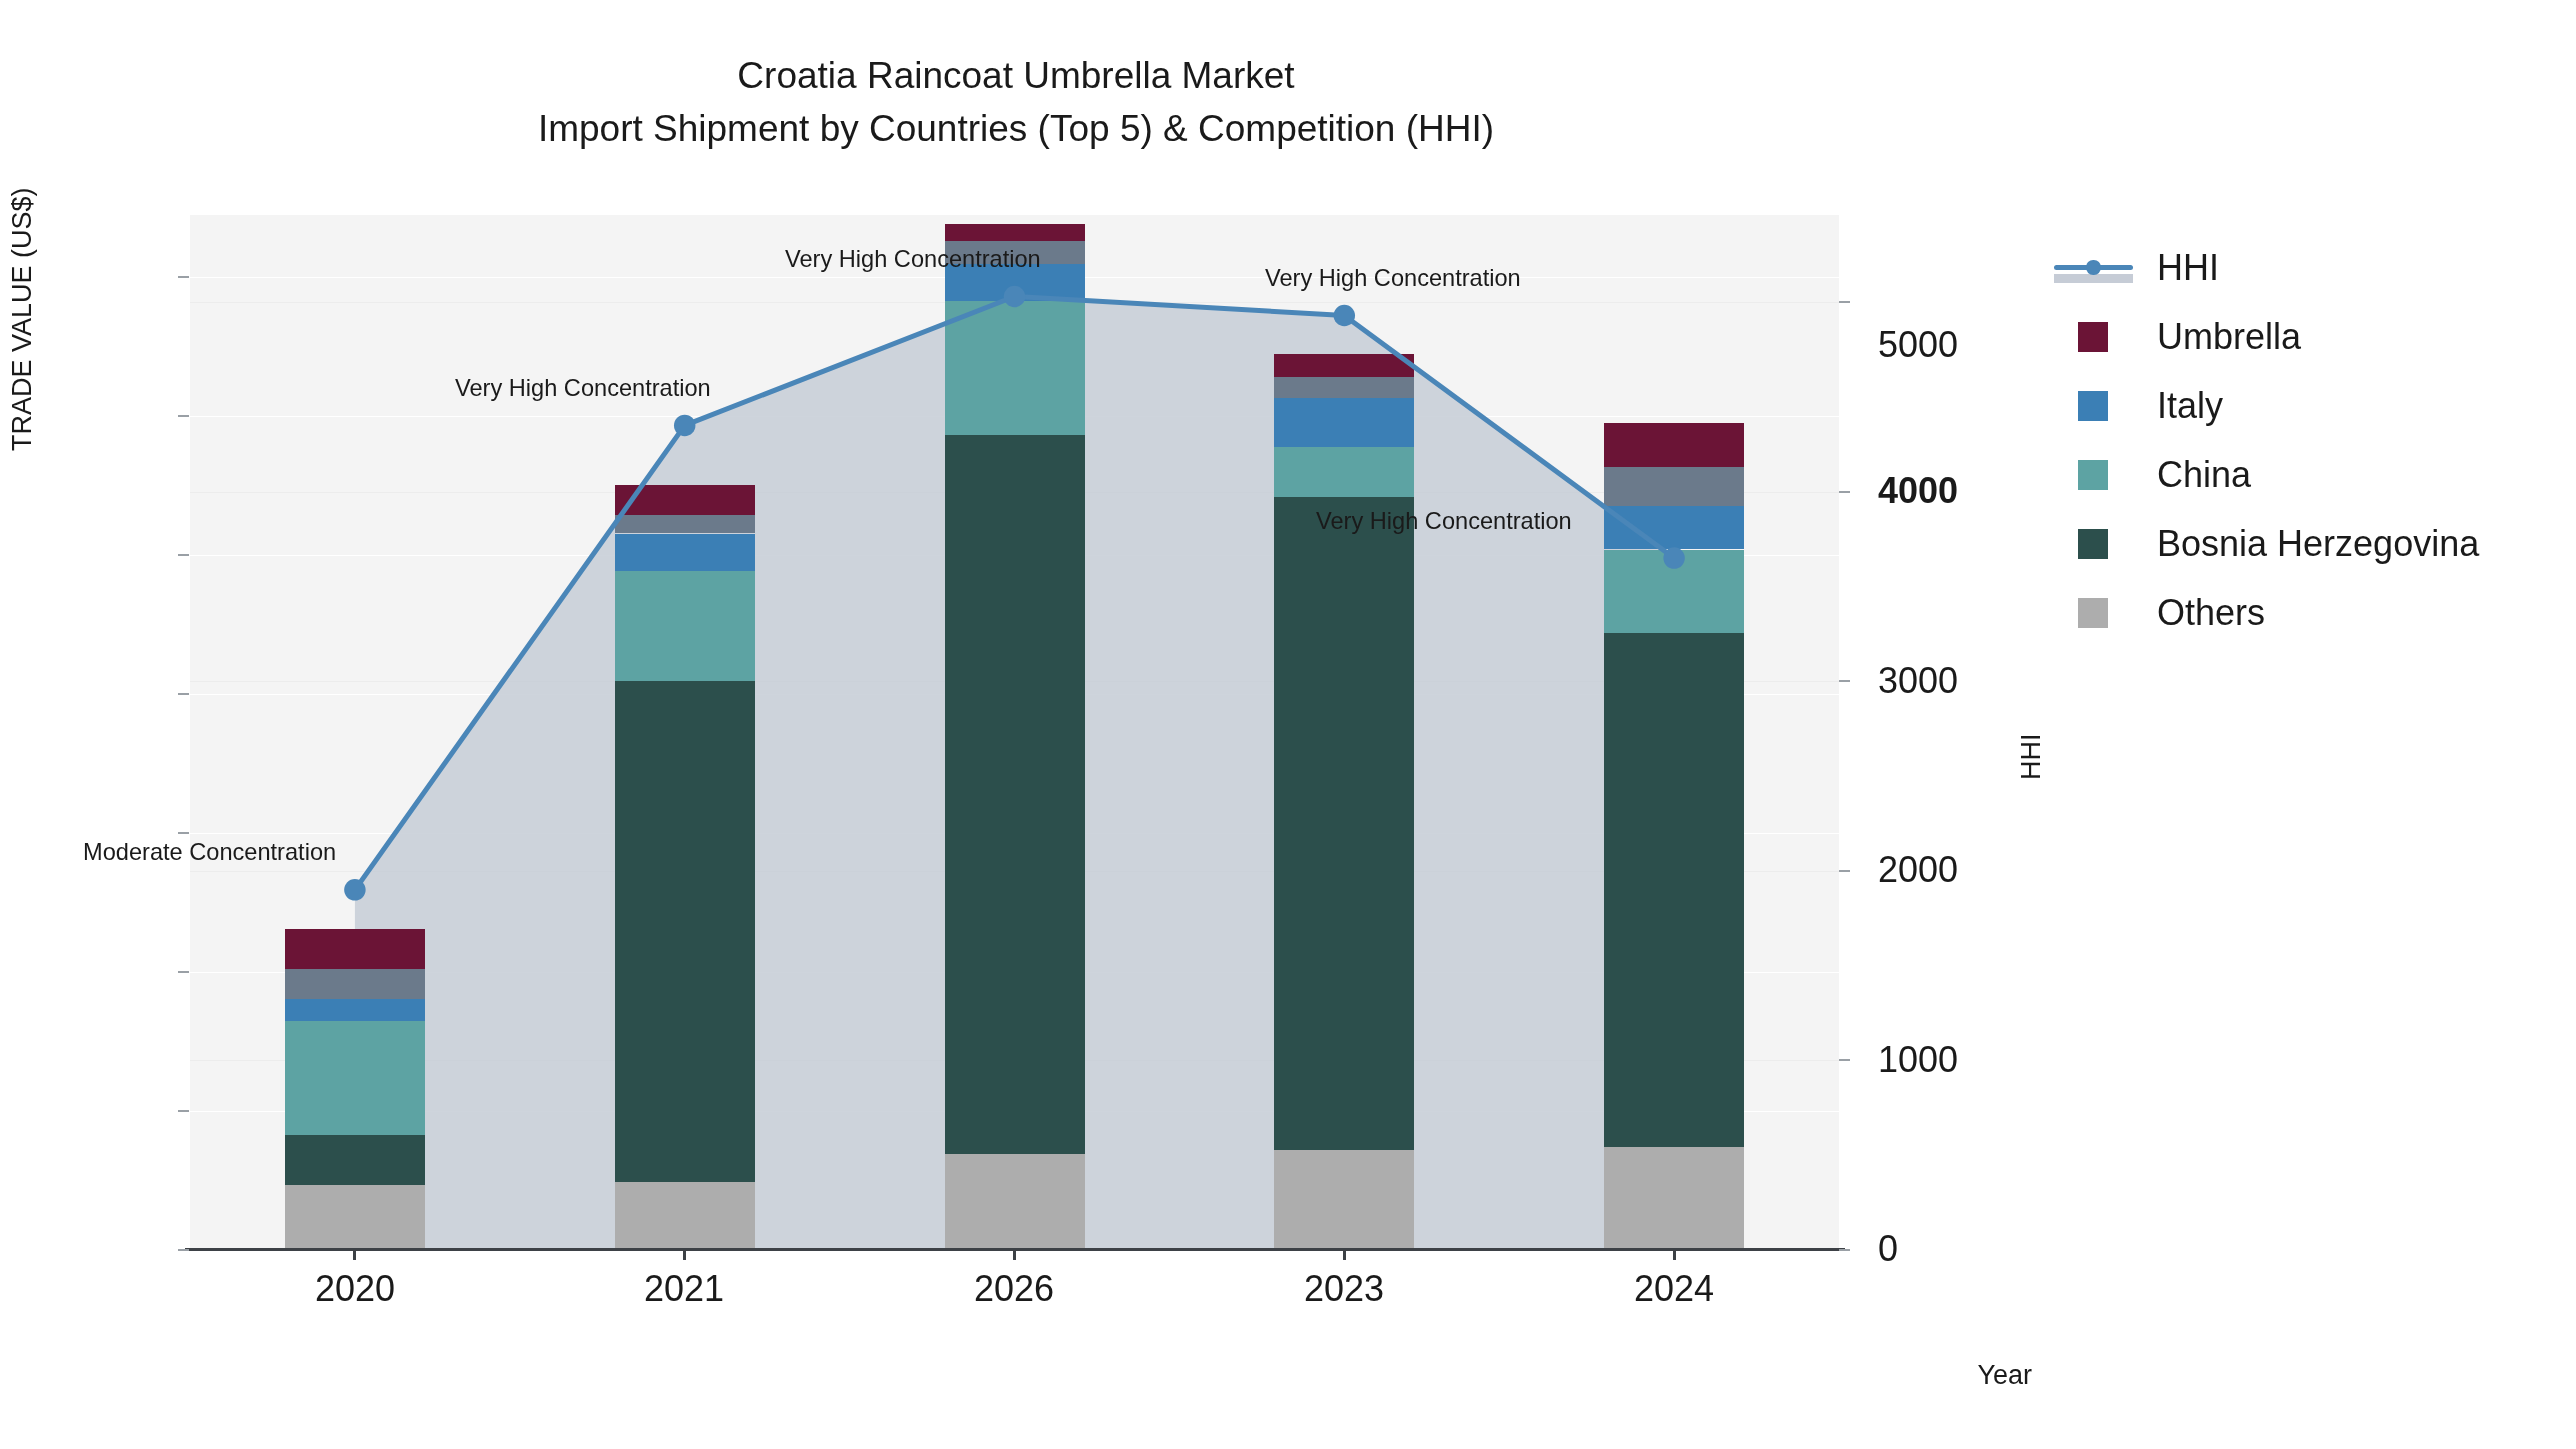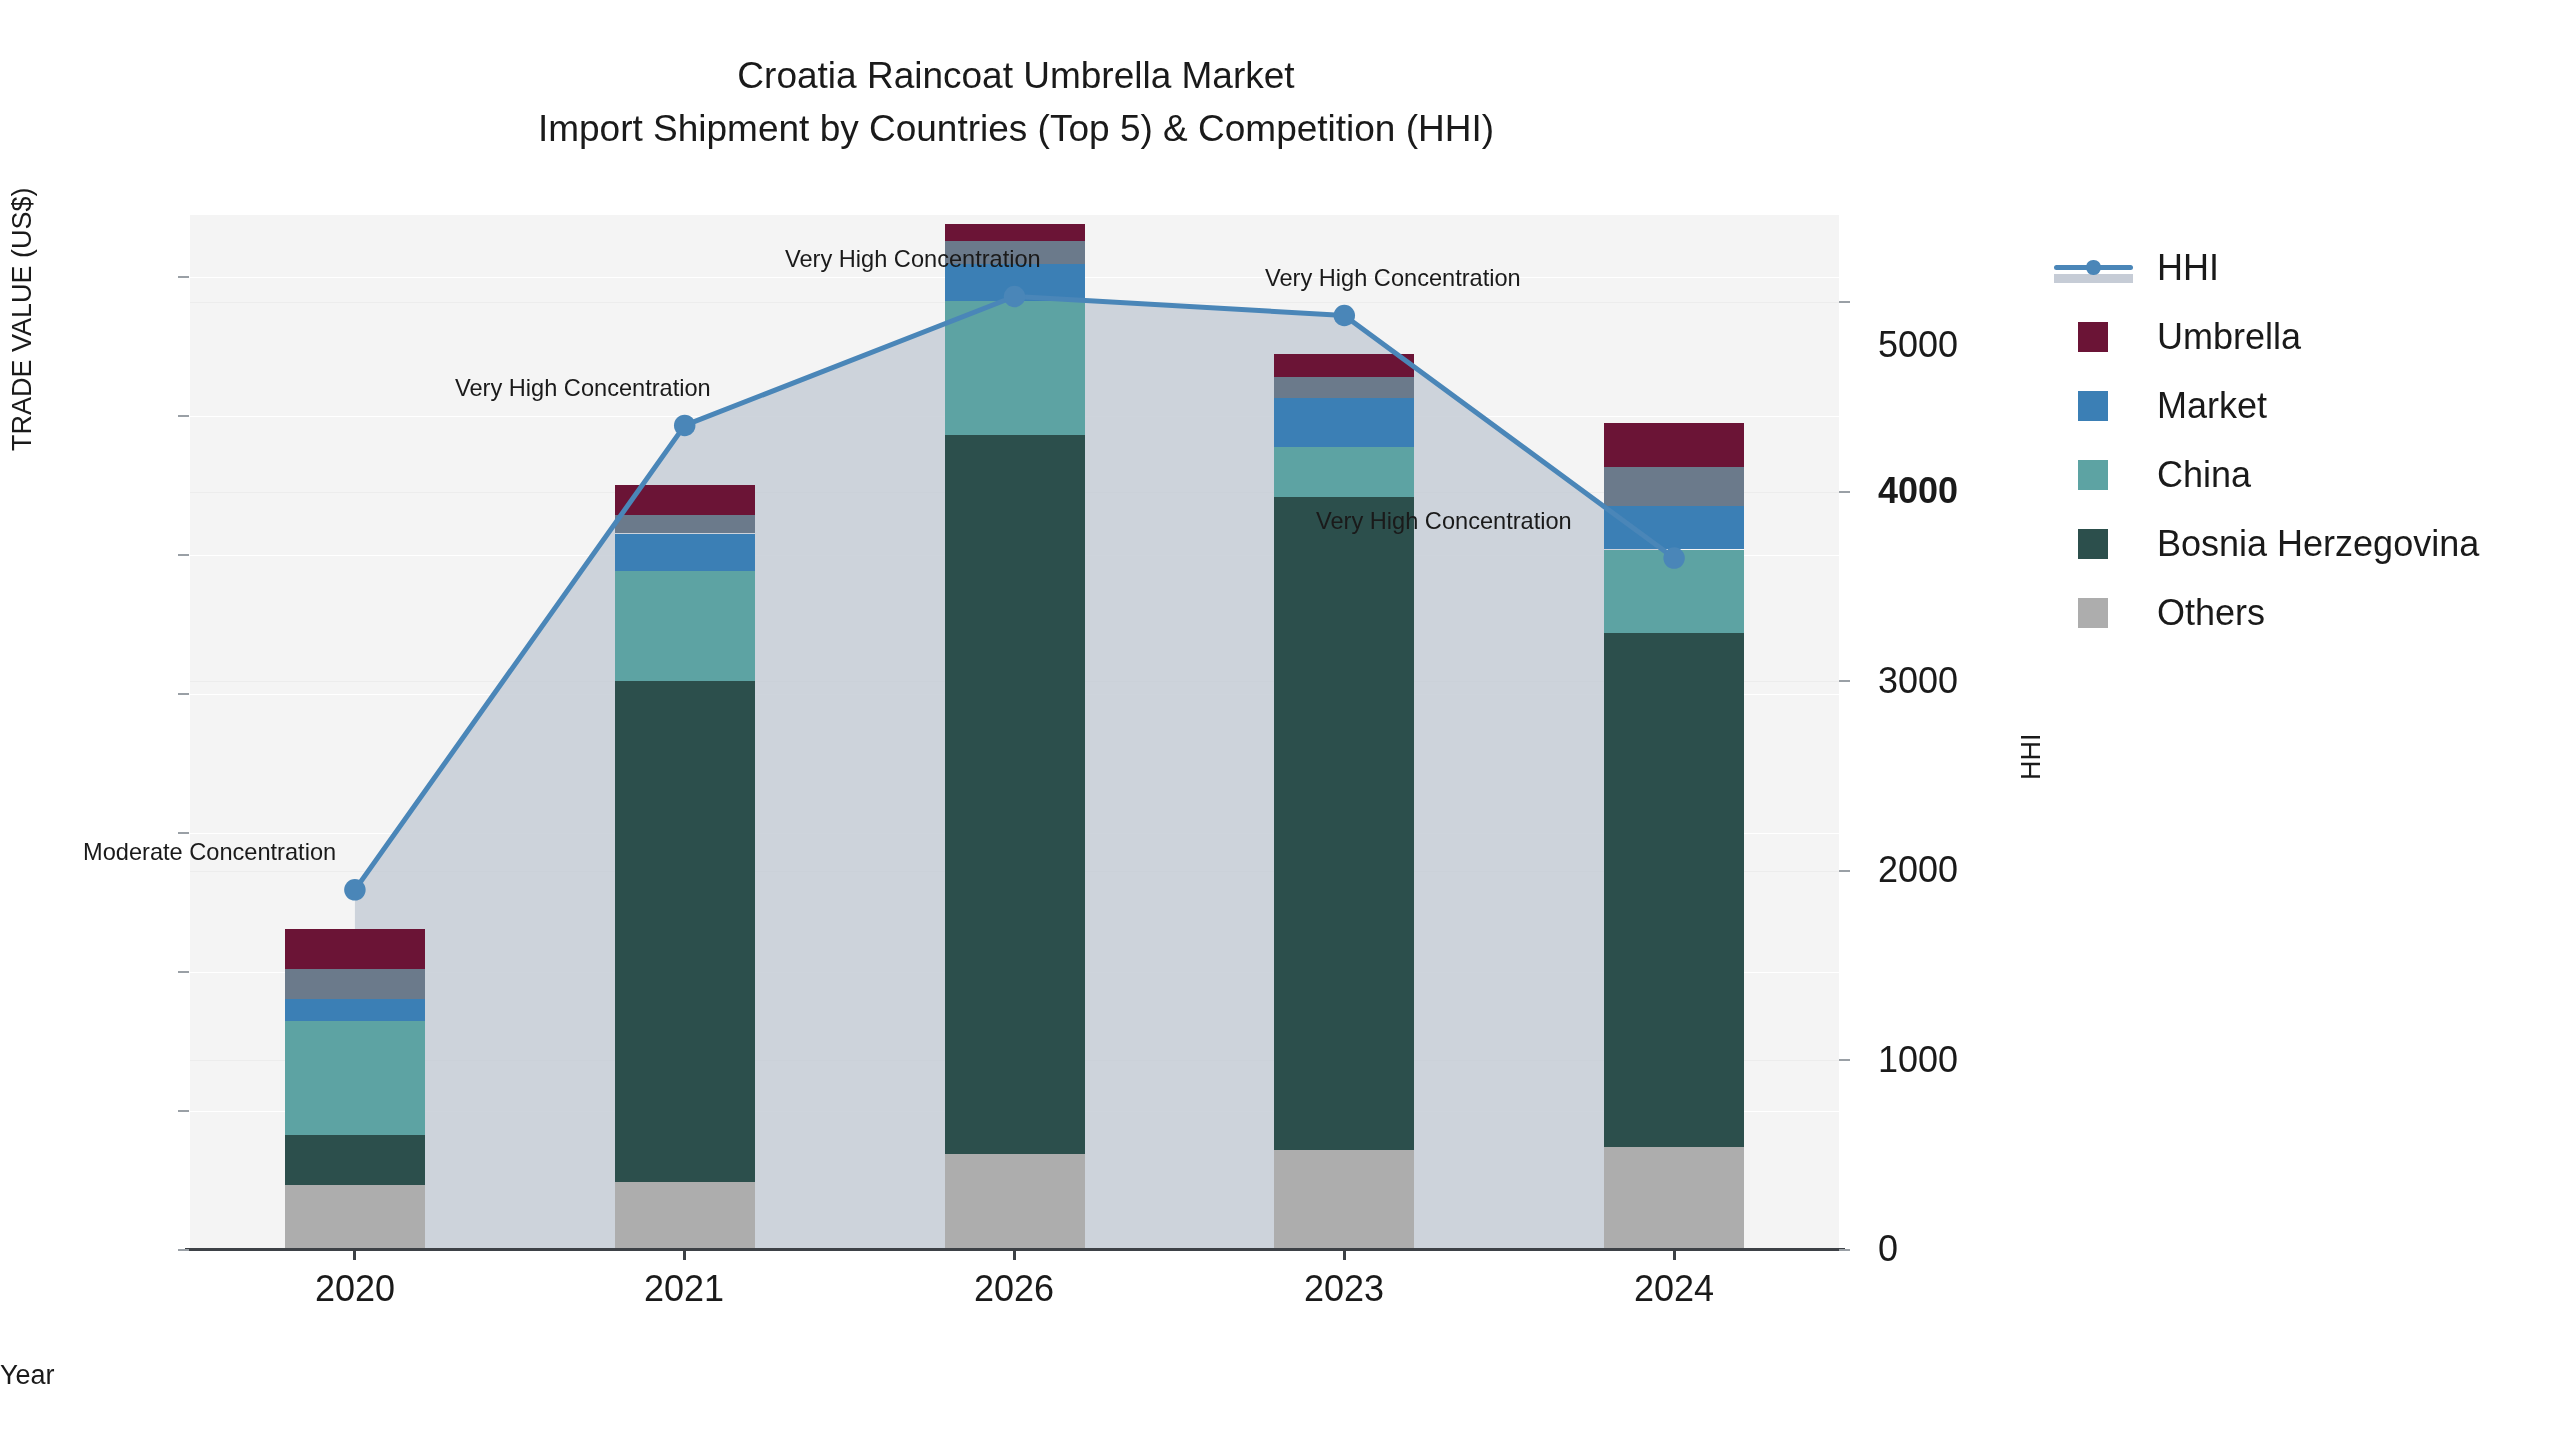--- a/index.html
+++ b/index.html
@@ -21,21 +21,21 @@
   .seg{position:absolute;left:0;width:100%;}
 
   .hhi-svg{position:absolute;left:0;top:0;width:100%;height:100%;overflow:visible;pointer-events:none;}
 
   .annot{position:absolute;font-size:23.6px;color:#1a1a1a;white-space:nowrap;font-family:"Liberation Sans",sans-serif;}
 
   
   .axis-line-x{position:absolute;left:185px;top:1248px;width:1660px;height:2.9px;background:#3d4146;}
   .tick-x{position:absolute;width:2.9px;height:11.4px;background:#3d4146;top:1249px;}
   .xlab{position:absolute;top:1268px;font-size:36px;color:#1a1a1a;transform:translateX(-50%);}
-  .xtitle{position:absolute;top:1360px;left:0;width:2032px;text-align:left;font-size:27px;color:#1a1a1a;}
+  .xtitle{position:absolute;top:1360px;left:0;width:2032px;text-align:right;font-size:27px;color:#1a1a1a;}
   .ytick-left{position:absolute;width:11.4px;height:2.1px;background:#9aa0a6;}
   .ytitle-left{position:absolute;left:7.2px;top:451px;font-size:27px;color:#1a1a1a;
       transform:rotate(-90deg);transform-origin:left top;white-space:nowrap;}
 
   .ylab-right{position:absolute;left:1878px;font-size:36px;color:#1a1a1a;transform:translateY(-50%);white-space:nowrap;}
   .ytick-right{position:absolute;left:1839px;width:11.4px;height:2.1px;background:#9aa0a6;}
   .ytitle-right{position:absolute;left:2016px;top:780px;font-size:27px;color:#1a1a1a;
       transform:rotate(-90deg);transform-origin:left top;white-space:nowrap;}
 
   
@@ -188,21 +188,21 @@
           <div class="ldot" style="background: rgb(74, 134, 184);"></div>
         </div>
         <div class="leg-label">HHI</div>
       </div>
       <div class="leg-row">
         <div class="leg-swatch" style="background: rgb(107, 20, 54); margin-left: 24px; margin-right: 49px;"></div>
         <div class="leg-label">Umbrella</div>
       </div>
       <div class="leg-row">
         <div class="leg-swatch" style="background: rgb(59, 127, 181); margin-left: 24px; margin-right: 49px;"></div>
-        <div class="leg-label">Market</div>
+        <div class="leg-label">Italy</div>
       </div>
       <div class="leg-row">
         <div class="leg-swatch" style="background: rgb(93, 163, 163); margin-left: 24px; margin-right: 49px;"></div>
         <div class="leg-label">China</div>
       </div>
       <div class="leg-row">
         <div class="leg-swatch" style="background: rgb(44, 79, 76); margin-left: 24px; margin-right: 49px;"></div>
         <div class="leg-label">Bosnia Herzegovina</div>
       </div>
       <div class="leg-row">

